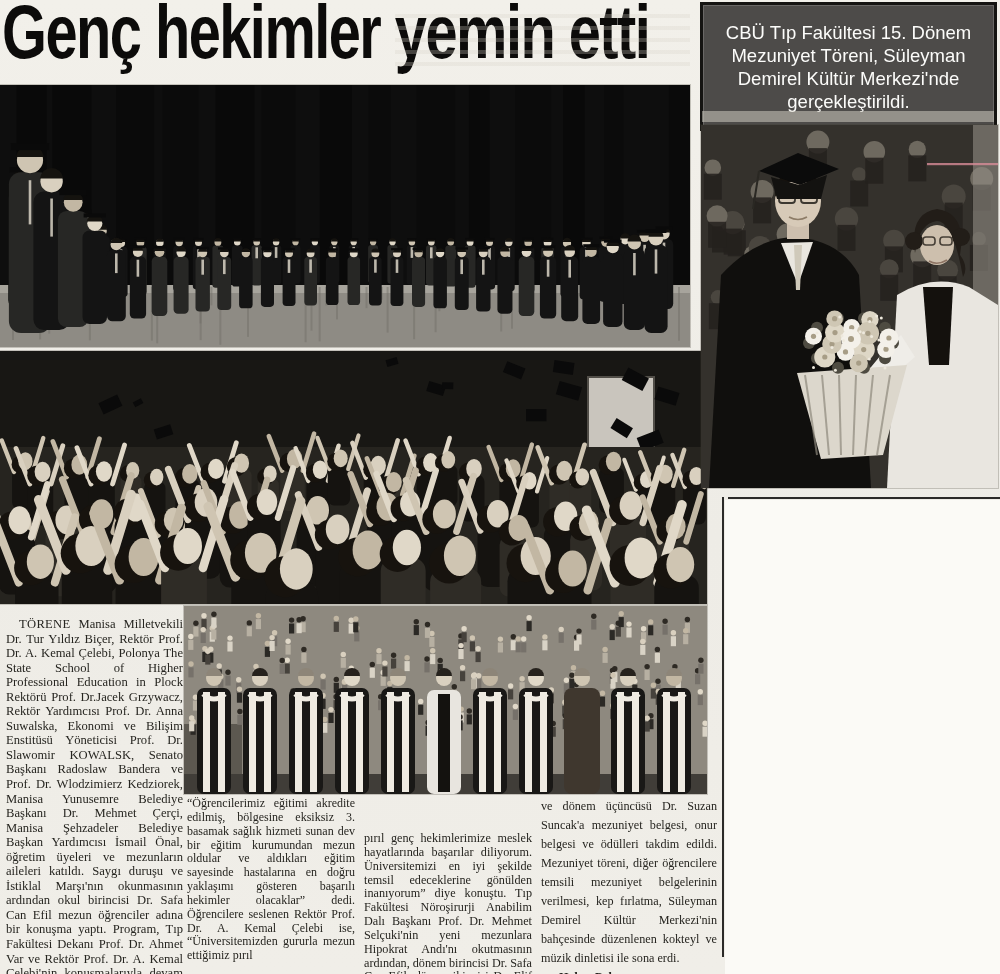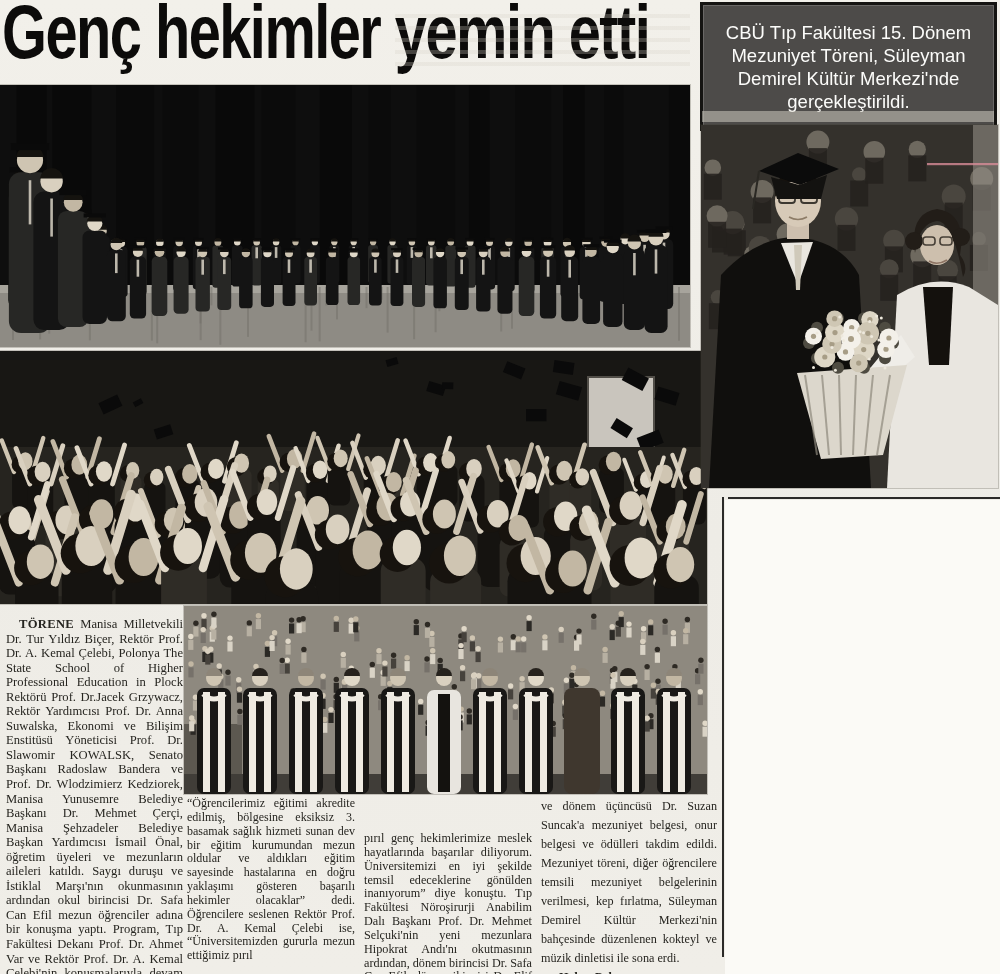--- a/index.html
+++ b/index.html
@@ -19,21 +19,21 @@
         font-size:18.5px;line-height:23px;font-weight:400;}
   figure.photo{position:absolute;margin:0;background:#141414;box-shadow:0 0 0 1px rgba(60,55,45,.25);}
   figure.photo svg{display:block;width:100%;height:100%;}
   .p1{left:0;top:85px;width:690px;height:262px;}
   .p2{left:0;top:351px;width:707px;height:253px;}
   .p3{left:184px;top:606px;width:523px;height:188px;}
   .p4{left:701px;top:125px;width:297px;height:363px;}
   .col{position:absolute;text-align:justify;}
   .col1{left:6px;top:617px;width:177px;font-size:12.6px;line-height:14.55px;}
   .col1 .body-start{text-indent:13px;display:block;}
-  .lead{font-weight:bold;letter-spacing:.3px;}
+  .lead{font-weight:normal;letter-spacing:.3px;}
   .colA{left:187px;top:797px;width:168px;font-size:12px;line-height:13.85px;}
   .colB{left:364px;top:797px;width:168px;font-size:12.2px;line-height:13.85px;margin-top:35px;}
   .colC{left:541px;top:797px;width:176px;font-size:12.2px;line-height:19px;}
   .byline{font-weight:bold;text-indent:18px;text-align:left;}
   .rule-v{position:absolute;left:722px;top:497px;width:2px;height:460px;background:#2b2a28;}
   .rule-h{position:absolute;left:728px;top:497px;width:272px;height:2px;background:#2b2a28;}
   .white-margin{position:absolute;left:725px;top:500px;width:275px;height:474px;background:#fbfaf6;}
   .ghost{position:absolute;opacity:.35;pointer-events:none;
         background:repeating-linear-gradient(180deg,transparent 0 8px,#d6d1c6 8px 12px);}
   .g1{left:395px;top:6px;width:295px;height:66px;opacity:.28;}

